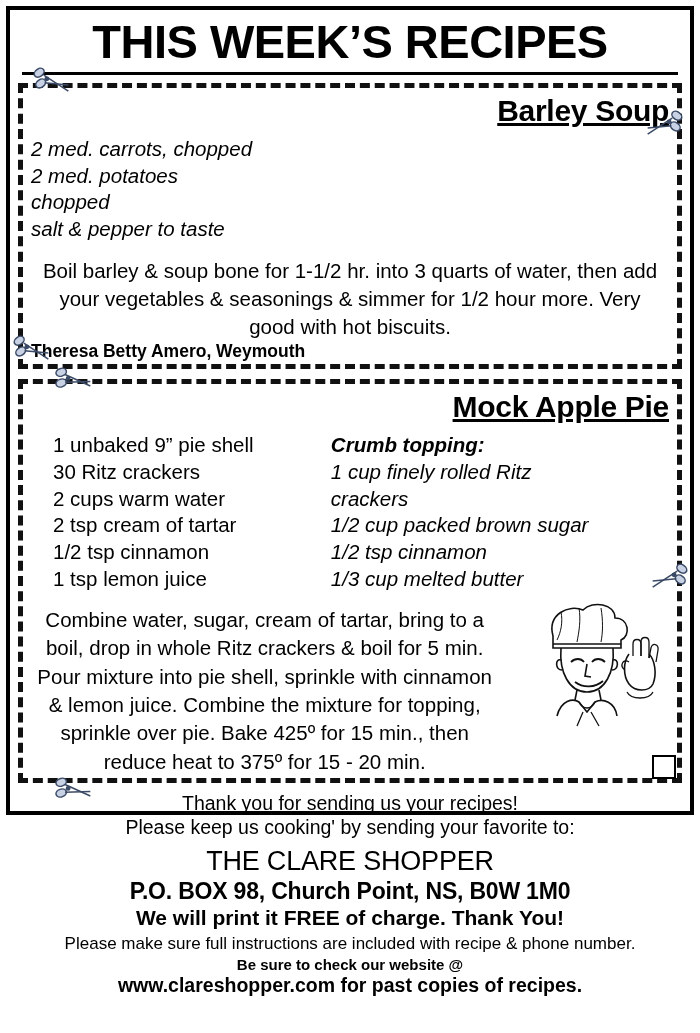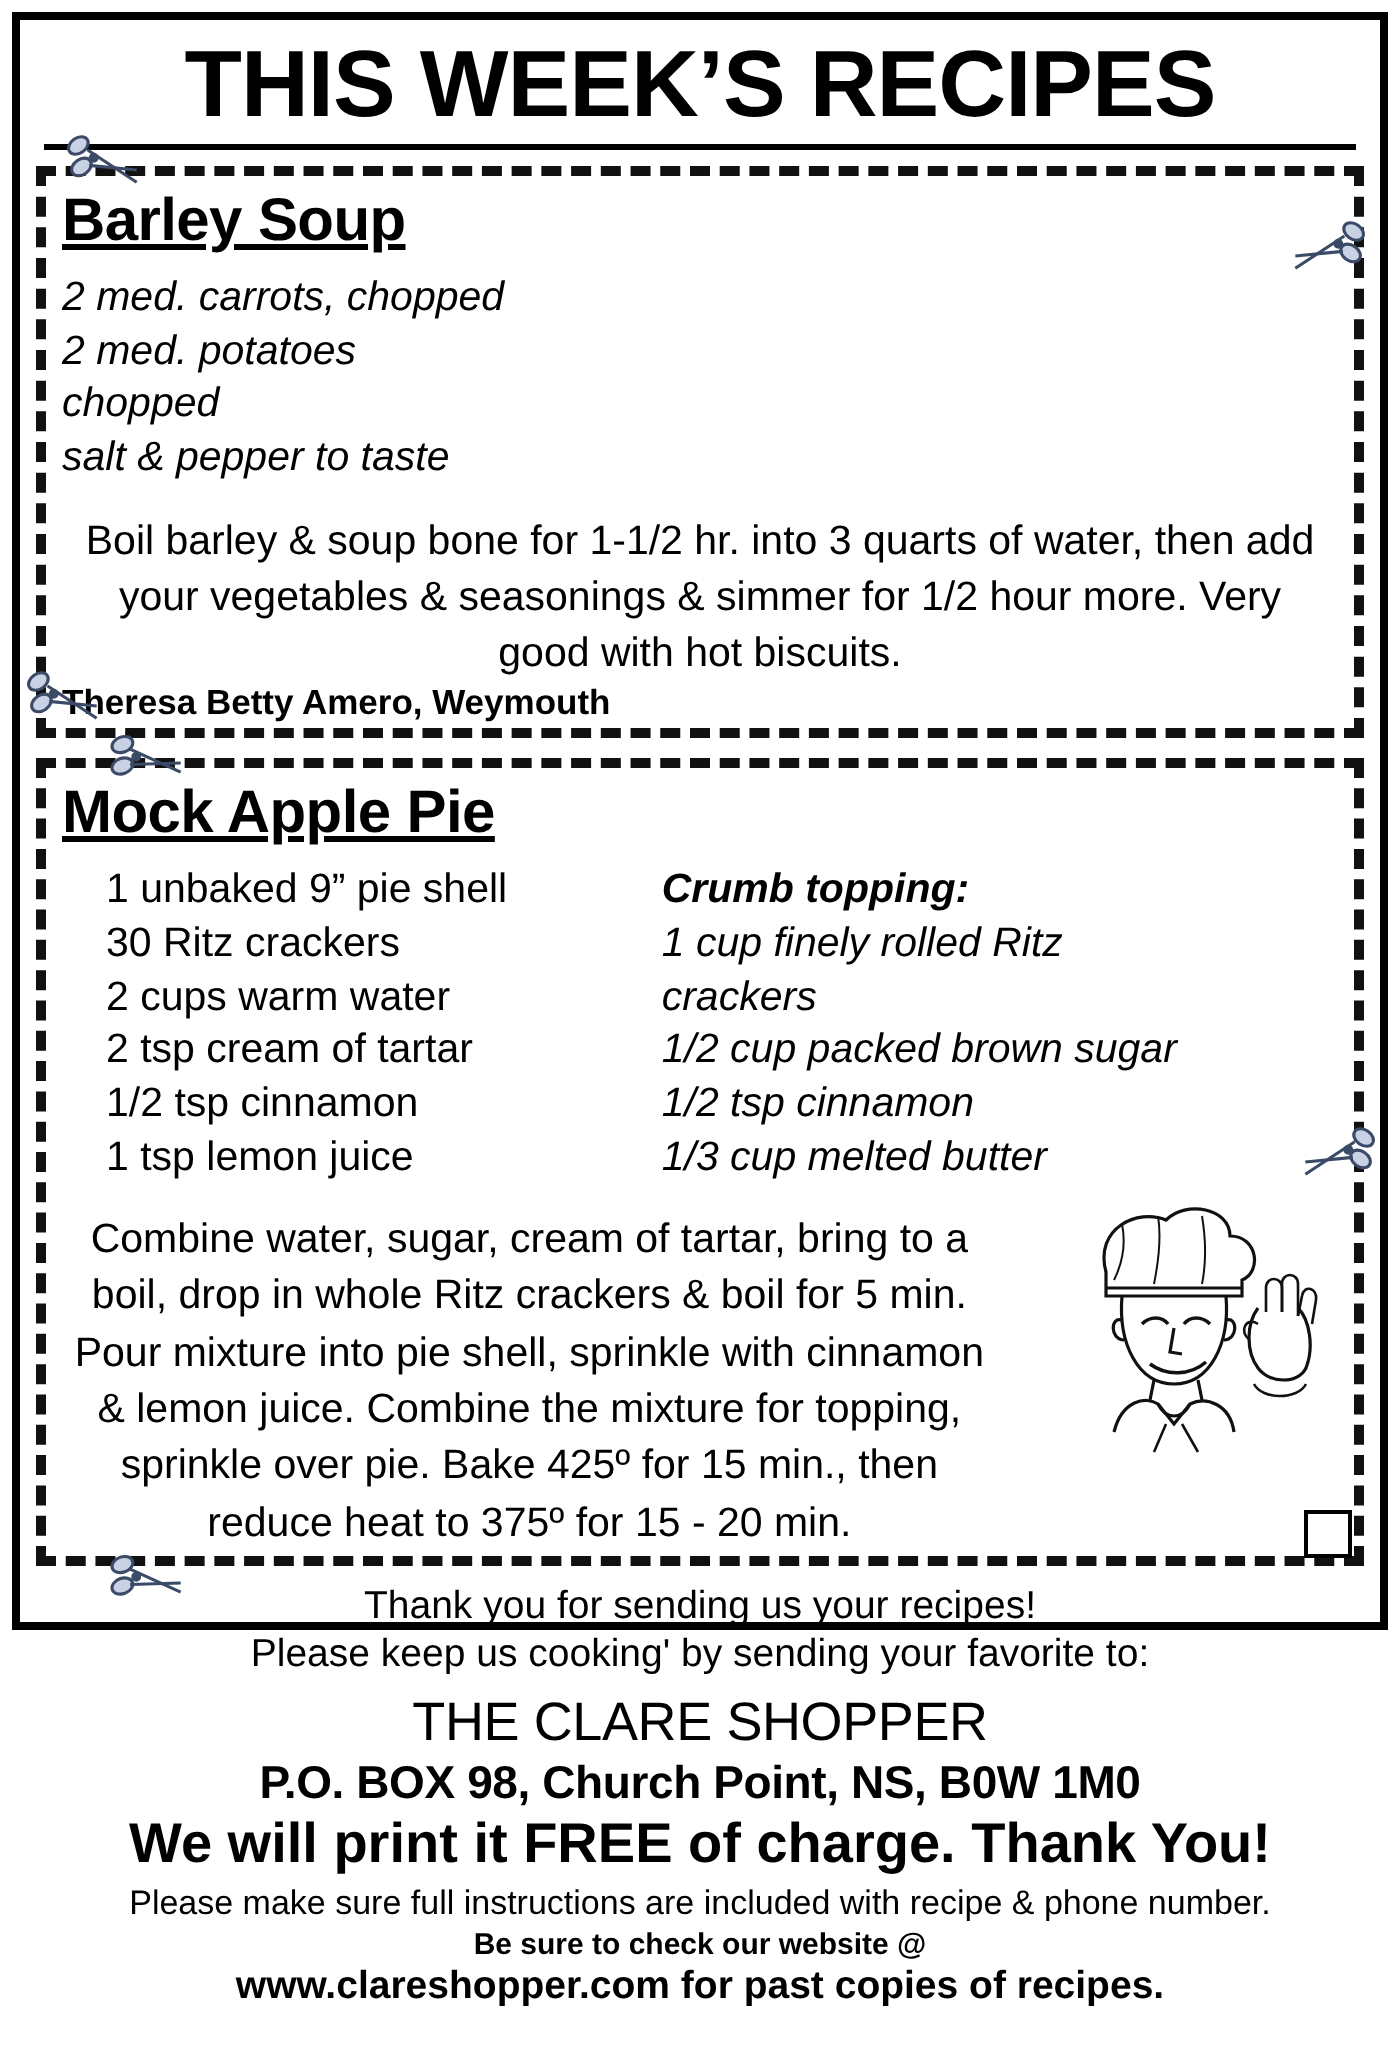--- a/index.html
+++ b/index.html
@@ -60,21 +60,21 @@
     position: relative;
     margin: 8px 4px 0 4px;
     padding: 4px 8px 2px 8px;
     border: 5px dashed #111;
     box-sizing: border-box;
   }
   .recipe-box.second {
     margin-top: 10px;
   }
   .recipe-title {
-    text-align: left;
+    text-align: right;
     font-size: 30px;
     font-weight: bold;
     text-decoration: underline;
     margin: 2px 0 8px 0;
     letter-spacing: -0.3px;
   }
   .cols {
     display: flex;
     font-size: 20.5px;
     line-height: 1.30;
@@ -141,21 +141,21 @@
     margin-top: 5px;
     letter-spacing: -0.2px;
   }
   .f-addr {
     font-size: 23px;
     font-weight: bold;
     margin-top: 1px;
     letter-spacing: -0.2px;
   }
   .f-free {
-    font-size: 28px;
+    font-size: 21px;
     font-weight: bold;
     margin-top: 1px;
   }
   .f-note {
     font-size: 17px;
     margin-top: 4px;
   }
   .f-web1 {
     font-size: 15px;
     font-weight: bold;

